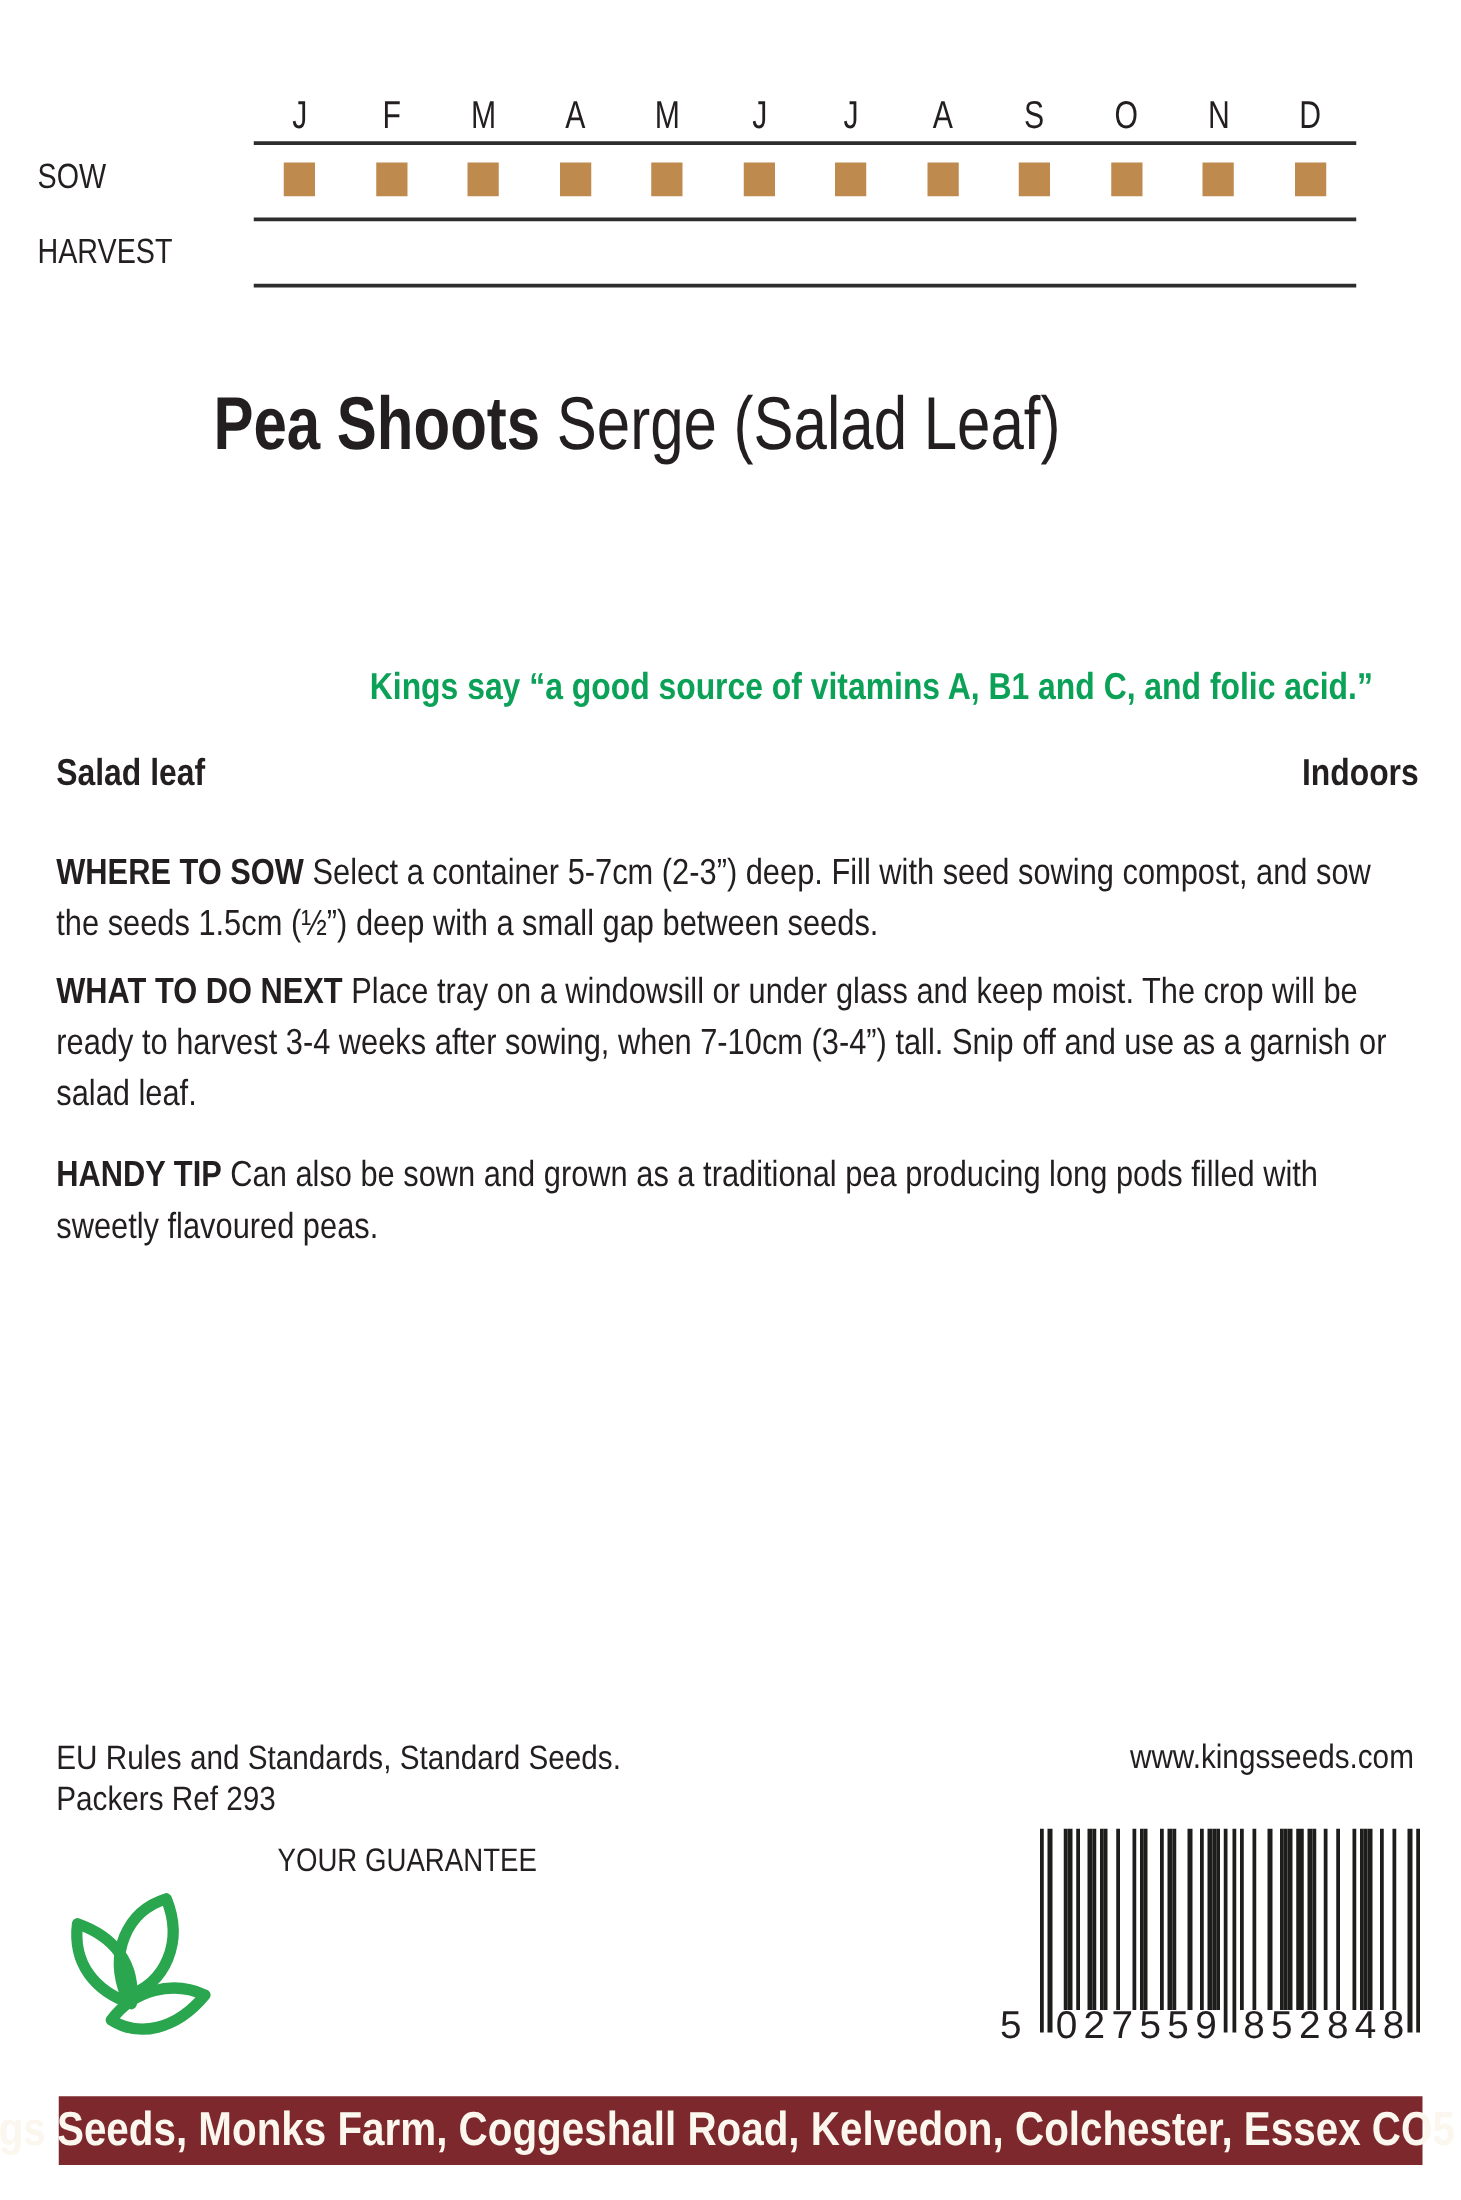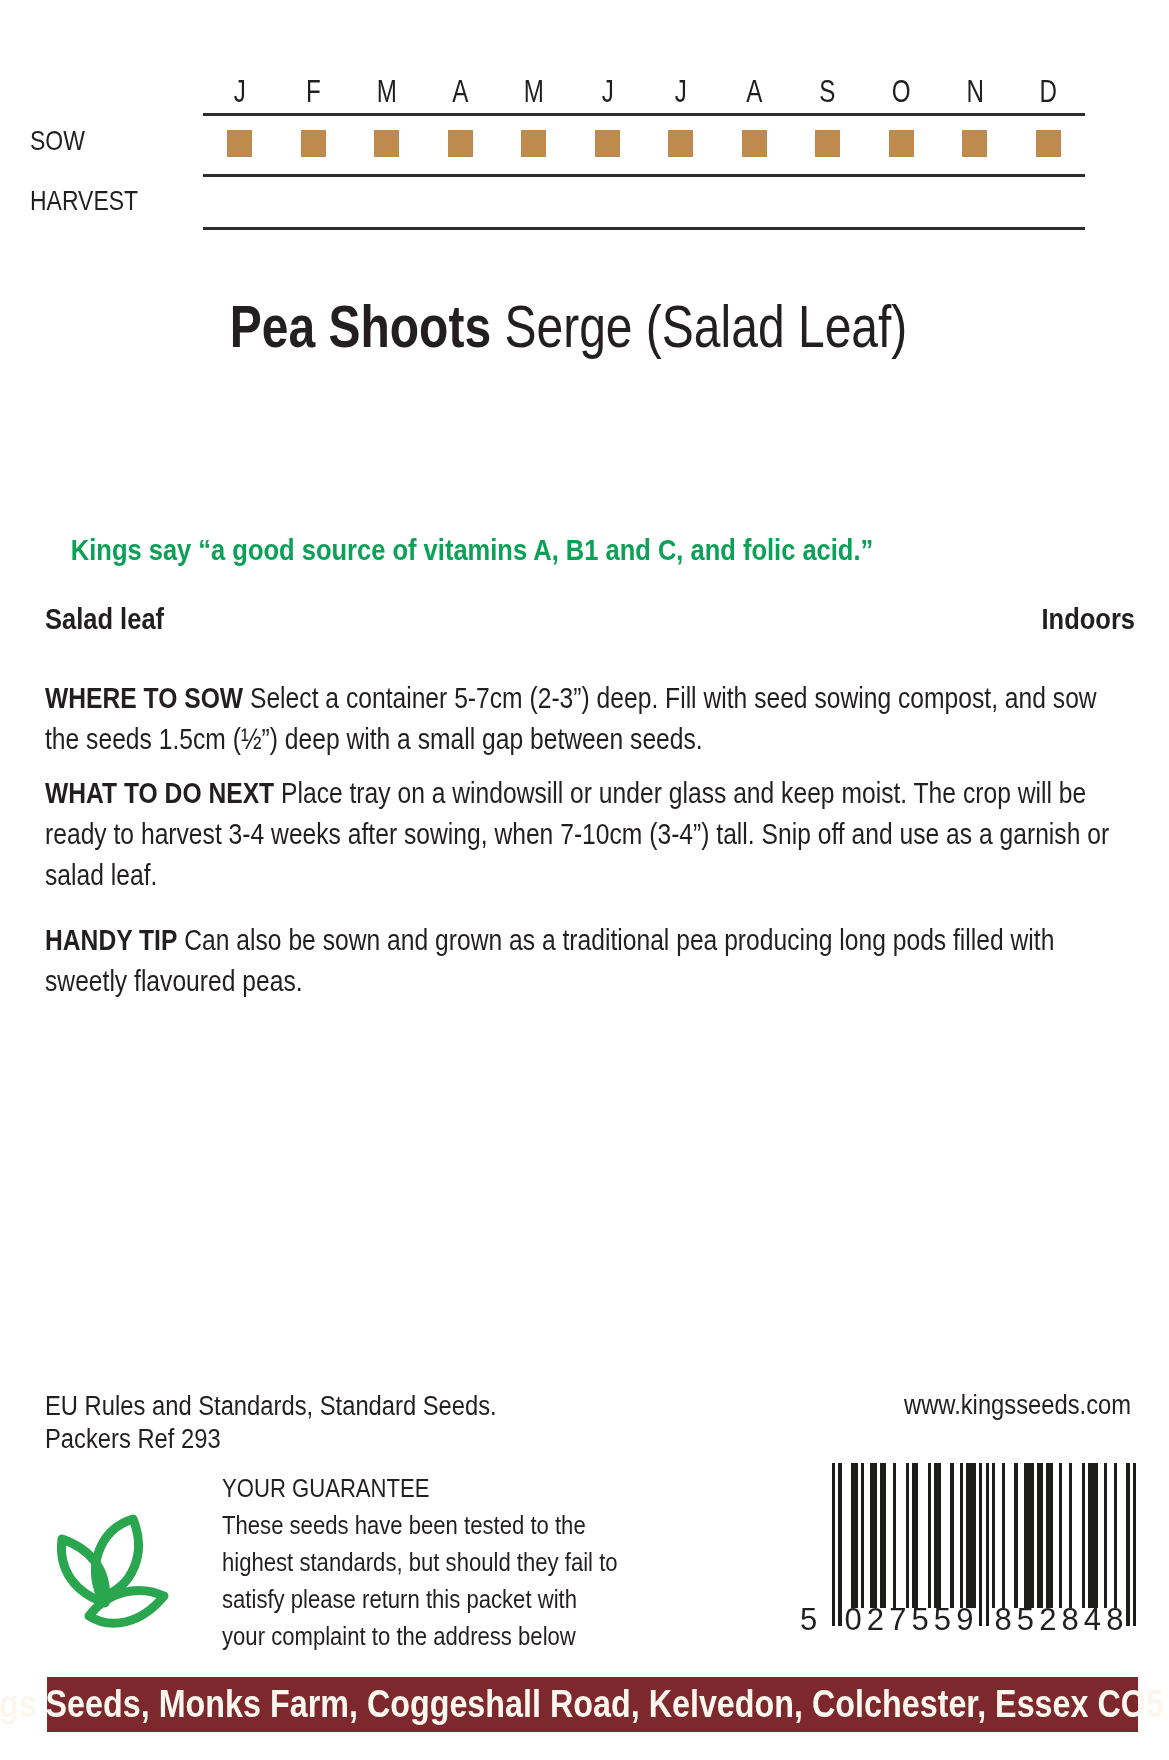--- a/index.html
+++ b/index.html
@@ -14,27 +14,27 @@
   .l1{top:113px;} .l2{top:174px;} .l3{top:227px;}
   .row-label{position:absolute;left:30px;font-size:28px;transform:scaleX(0.82);transform-origin:left top;white-space:nowrap;}
   .sow-label{top:125px;} .harvest-label{top:185px;}
   .squares-row{position:absolute;left:203px;top:130px;width:882px;display:flex;}
   .squares-row b{flex:1;display:flex;justify-content:center;}
   .squares-row b u{display:block;width:25px;height:27px;background:#bf8a4d;text-decoration:none;}
   .harvest-value{position:absolute;left:203px;top:185px;width:882px;text-align:center;font-size:29px;}
   .harvest-value i{display:inline-block;font-style:normal;transform:scaleX(0.8);white-space:nowrap;}
 
   
-  .title{position:absolute;left:0;top:288px;width:988px;margin:4px;text-align:right;font-size:60px;font-weight:400;}
+  .title{position:absolute;left:0;top:288px;width:988px;margin:16px;text-align:center;font-size:60px;font-weight:400;}
   .title i{display:inline-block;font-style:normal;transform:scaleX(0.8);white-space:nowrap;}
   .title .b{font-weight:700;}
   .desc-wrap{position:absolute;left:45px;top:378px;width:1080px;}
   .desc{margin:0;width:1270px;margin-left:-95px;transform:scaleX(0.85);transform-origin:50% 0;
         text-align:center;font-size:31px;font-weight:700;line-height:43px;}
-  .kings-say{position:absolute;left:0;top:533px;width:1169px;margin:0;text-align:left;
+  .kings-say{position:absolute;left:0;top:533px;width:1169px;margin:0;text-align:right;
         font-size:30px;font-weight:700;color:#0ba156;}
   .kings-say i{display:inline-block;font-style:normal;transform:scaleX(0.85);white-space:nowrap;}
   .type-row-left{position:absolute;left:45px;top:602px;font-size:30px;font-weight:700;
         transform:scaleX(0.85);transform-origin:left top;white-space:nowrap;}
   .type-row-right{position:absolute;right:34px;top:602px;font-size:30px;font-weight:700;
         transform:scaleX(0.85);transform-origin:right top;white-space:nowrap;}
 
   
   .para{position:absolute;left:45px;margin:0;width:1270px;transform:scaleX(0.85);transform-origin:0 0;
         font-size:29px;line-height:41px;}
@@ -149,26 +149,20 @@
 
   <svg class="leaf-logo" width="130" height="122" viewBox="0 0 130 122">
     <g fill="none" stroke="#2aa64f" stroke-width="9" stroke-linejoin="round">
       <path d="M85,7 C53,17 39,51 53,85 C85,75 99,41 85,7 Z"></path>
       <path d="M14,27 C10,59 28,81 57,91 C61,59 43,37 14,27 Z"></path>
       <path d="M41,104 C63,118 93,112 116,84 C90,72 59,80 41,104 Z"></path>
     </g>
   </svg>
   <div class="guarantee">
     <div class="g-head">YOUR GUARANTEE</div>
-    <div id="guarantee-lines">
-        <div class="g-line">These seeds have been tested to the</div>
-        <div class="g-line">highest standards, but should they fail to</div>
-        <div class="g-line">satisfy please return this packet with</div>
-        <div class="g-line">your complaint to the address below</div>
-      </div>
   </div>
 
   <div class="barcode">
     <div class="bc-bars" id="bc-bars">
         <div style="left: 0px; width: 3.3px; height: 163px;"></div>
         <div style="left: 6.4px; width: 3.3px; height: 163px;"></div>
         <div style="left: 19.2px; width: 3.3px; height: 145px;"></div>
         <div style="left: 22.4px; width: 3.3px; height: 145px;"></div>
         <div style="left: 28.8px; width: 3.3px; height: 145px;"></div>
         <div style="left: 38.4px; width: 3.3px; height: 145px;"></div>

